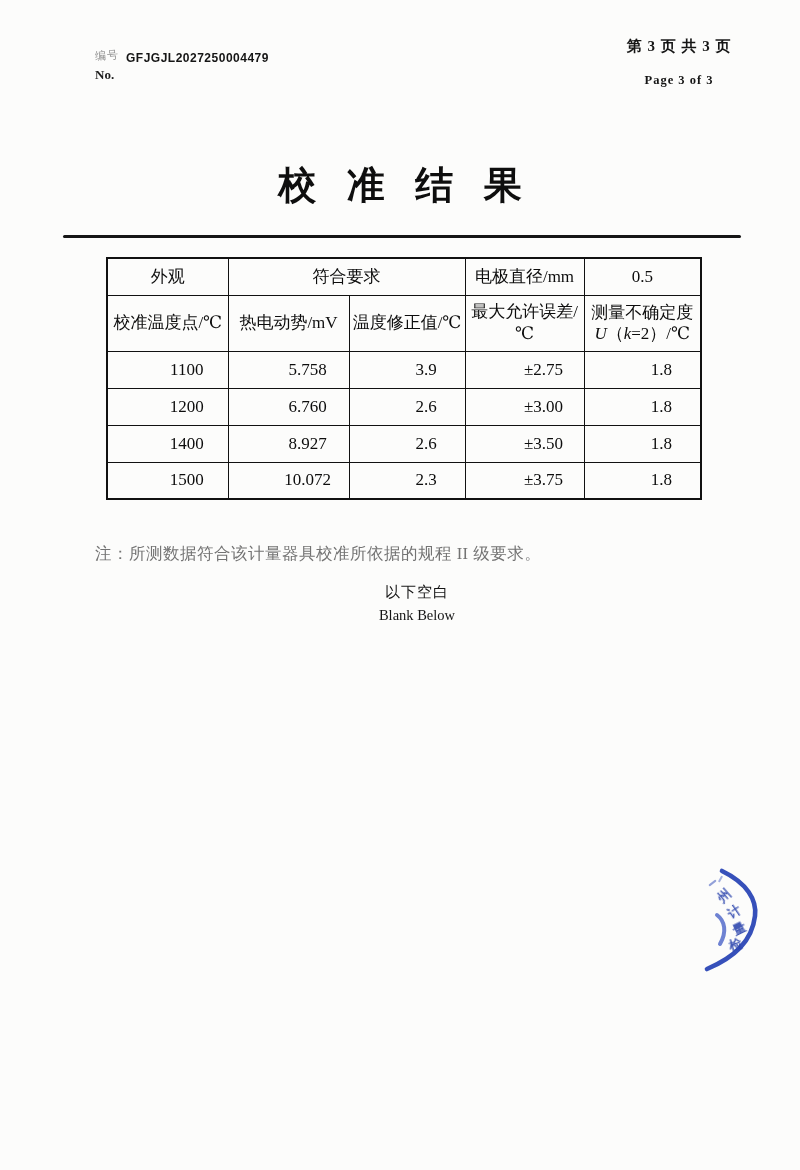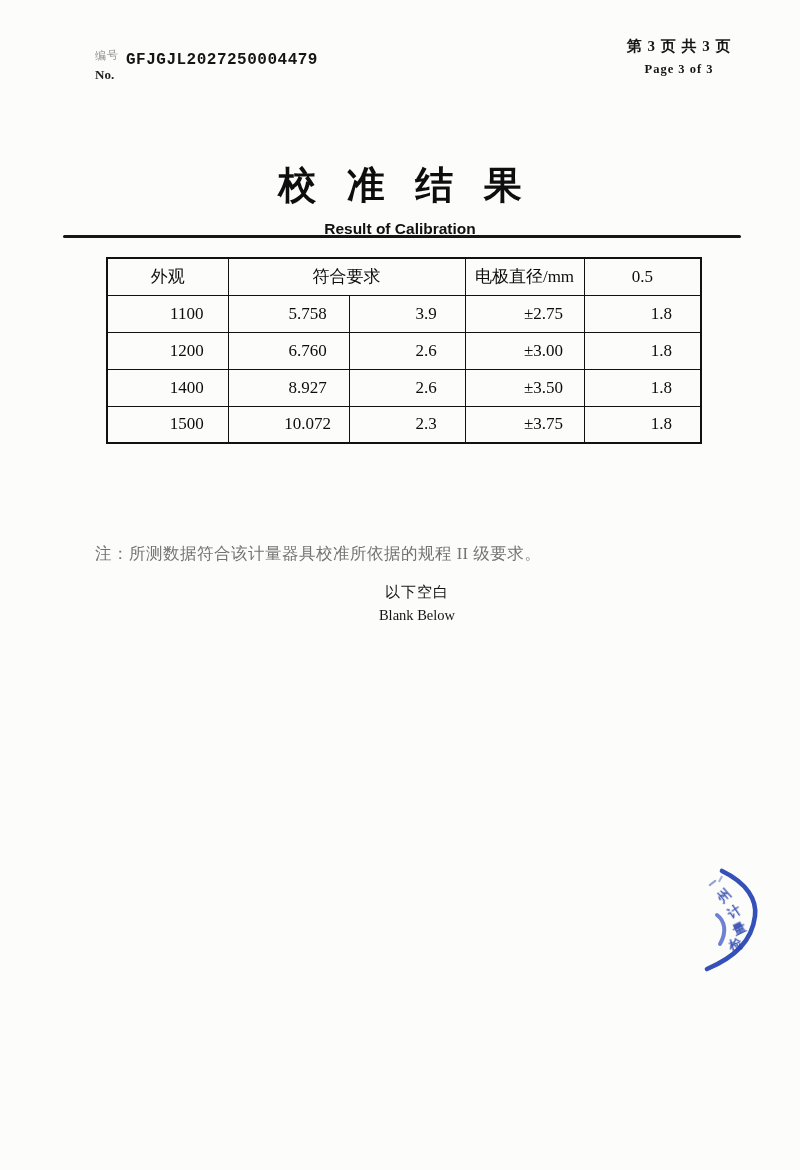--- a/index.html
+++ b/index.html
@@ -19,30 +19,30 @@
   }
   .cert-labels { display: flex; flex-direction: column; line-height: 1.05; }
   .cert-label-cn {
     font-size: 11px; color: #6a6a6a; opacity: .75;
     transform: rotate(-4deg); letter-spacing: 1px;
   }
   .cert-label-en {
     font-size: 13px; font-weight: bold; color: #1d1d1d; margin-top: 6px;
   }
   .cert-number {
-    font-size: 16px; font-weight: bold; letter-spacing: .5px;
-    font-family: Liberation Mono, monospace;
+    font-size: 12px; font-weight: bold; letter-spacing: .5px;
+    font-family: Liberation Sans, sans-serif;
     margin-top: 1px;
   }
   .page-num-block {
     position: absolute; left: 614px; top: 38px; width: 130px;
     line-height: 1.1; text-align: center;
   }
   .page-num-cn { font-size: 15px; font-weight: bold; letter-spacing: 1px; }
-  .page-num-en { font-size: 12.5px; font-weight: bold; margin-top: 8px; letter-spacing: 1px; }
+  .page-num-en { font-size: 12.5px; font-weight: bold; margin-top: 19px; letter-spacing: 1px; }
 
   
   .title-block { position: absolute; left: 0; top: 146px; width: 100%; text-align: center; }
   .title-cn {
     font-family: "Liberation Sans", "DejaVu Sans", sans-serif;
     font-size: 38px; font-weight: bold; letter-spacing: 10px;
     text-indent: 10px; color: #0e0e0e; margin-top: 14px;
   }
   .title-en {
     font-family: "Liberation Sans", "DejaVu Sans", sans-serif;
@@ -114,39 +114,50 @@
   <span class="cert-number">GFJGJL2027250004479</span>
 </div>
 
 <div class="page-num-block">
   <div class="page-num-cn">第 3 页  共 3 页</div>
   <div class="page-num-en">Page 3 of 3</div>
 </div>
 
 <div class="title-block">
   <div class="title-cn">校 准 结 果</div>
-  <div class="title-en">Result of Calibration</div>
 </div>
 <div class="divider"></div>
 
 <table class="results">
   <colgroup>
     <col style="width:121px">
       <col style="width:121px">
       <col style="width:116px">
       <col style="width:119px">
       <col style="width:117px">
   </colgroup>
   <tbody>
       <tr class="summary-row">
     <td><span>外观</span></td>
     <td colspan="2"><span>符合要求</span></td>
     <td><span>电极直径/mm</span></td>
     <td><span>0.5</span></td>
   </tr>
+  <tr class="header-row">
+    <td><span>校准温度点/℃</span></td>
+    <td><span>热电动势/mV</span></td>
+    <td><span>温度修正值/℃</span></td>
+    <td><span>最大允许误差/℃</span></td>
+    <td>
+      <div class="hdr-2line">
+        <div><span>测量不确定度</span></div>
+        <div><span class="it">U</span><span>（</span><span class="it">k</span><span>=2）/℃</span></div>
+      </div>
+    </td>
+  </tr>
   <tr class="data-row">
     <td><span>1100</span></td>
     <td><span>5.758</span></td>
     <td><span>3.9</span></td>
     <td><span>±2.75</span></td>
     <td><span>1.8</span></td>
   </tr>
   <tr class="data-row">
     <td><span>1200</span></td>
     <td><span>6.760</span></td>

